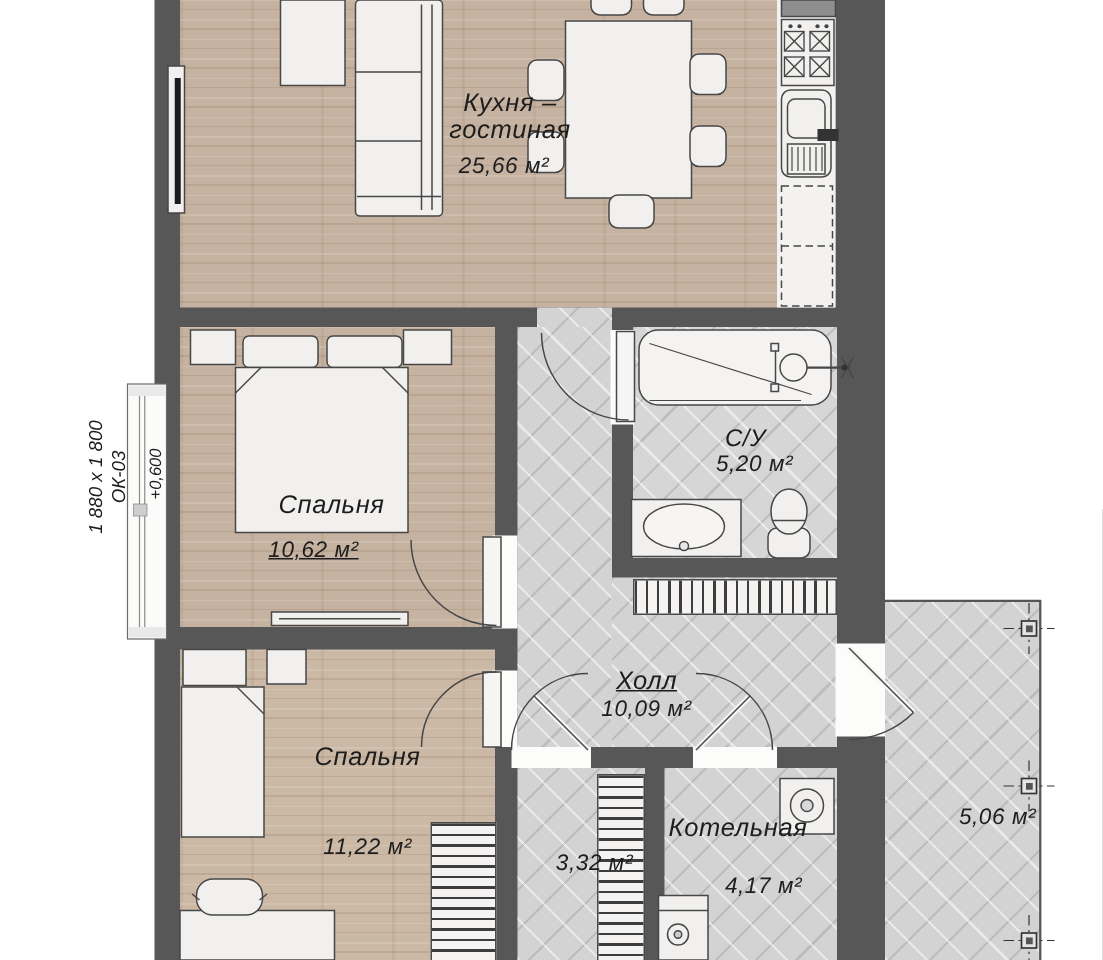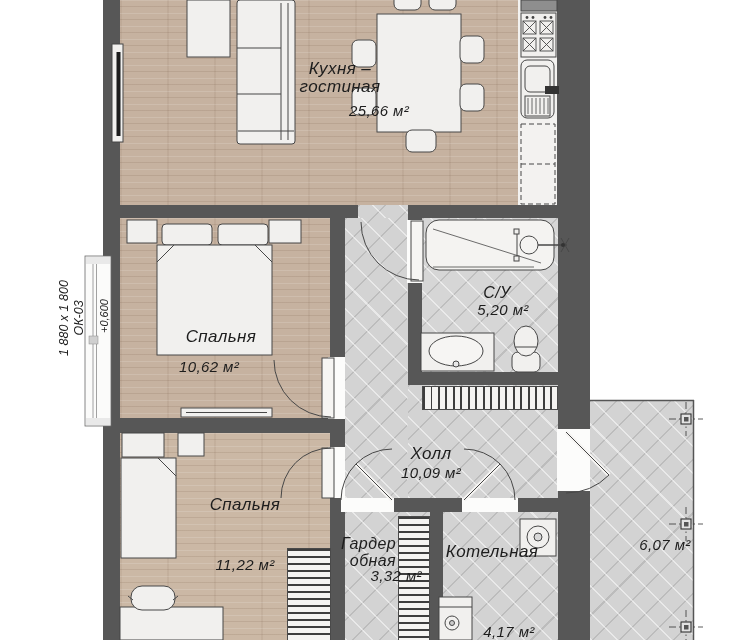--- a/index.html
+++ b/index.html
@@ -232,44 +232,40 @@
           <rect x="684" y="625" width="4.5" height="4.5" fill="#555" stroke="none"></rect>
         </g>
       </g>
     </g>
   </svg>
 
   <div class="lbl room-name" style="left:340px;top:60px;">
     <div>Кухня –</div>
     <div>гостиная</div>
   </div>
-  <div class="lbl room-area" style="left:336px;top:103px;margin-left:43px;">25,66 м²</div>
+  <div class="lbl room-area" style="left:336px;top:103px;">25,66 м²</div>
 
   <div class="lbl room-name" style="left:221px;top:328px;">Спальня</div>
-  <div class="lbl room-area" style="left:209px;top:359px;">10,62 м²</div>
+  <div class="lbl room-area" style="left:209px;top:359px;text-decoration:underline;">10,62 м²</div>
 
   <div class="lbl room-name" style="left:245px;top:496px;">Спальня</div>
   <div class="lbl room-area" style="left:245px;top:522px;margin-top:35px;">11,22 м²</div>
 
   <div class="lbl room-name" style="left:497px;top:284px;font-size:16px;text-align:center;">С/У</div>
   <div class="lbl room-area" style="left:503px;top:302px;text-align:right;">5,20 м²</div>
 
-  <div class="lbl room-name" style="left:431px;top:445px;">Холл</div>
+  <div class="lbl room-name" style="left:431px;top:445px;text-decoration:underline;">Холл</div>
   <div class="lbl room-area" style="left:431px;top:465px;">10,09 м²</div>
 
-  <div class="lbl room-name lbl-right" style="left:330px;top:536px;width:66px;font-size:16px;line-height:16.5px;">
-    <div>Гардер</div>
-    <div>обная</div>
-  </div>
   <div class="lbl room-area lbl-right" style="left:354px;top:568px;width:68px;">3,32 м²</div>
 
   <div class="lbl room-name" style="left:492px;top:543px;">Котельная</div>
-  <div class="lbl room-area" style="left:509px;top:583px;margin-top:41px;">4,17 м²</div>
-
-  <div class="lbl room-area" style="left:665px;top:537px;">6,07 м²</div>
+  <div class="lbl room-area" style="left:509px;top:583px;">4,17 м²</div>
+
+  <div class="lbl room-area" style="left:665px;top:537px;">5,06 м²</div>
 
   <div class="rot" style="left:72px;top:320px;width:170px;margin-left:-85px;margin-top:-17px;font-size:12.5px;line-height:15px;">
     <div>1 880 x 1 800</div>
     <div>ОК-03</div>
   </div>
   <div class="rot" style="left:104px;top:318px;width:80px;margin-left:-40px;margin-top:-8px;font-size:11px;line-height:12px;">+0,600</div>
 
 </div>
 
 </body></html>

